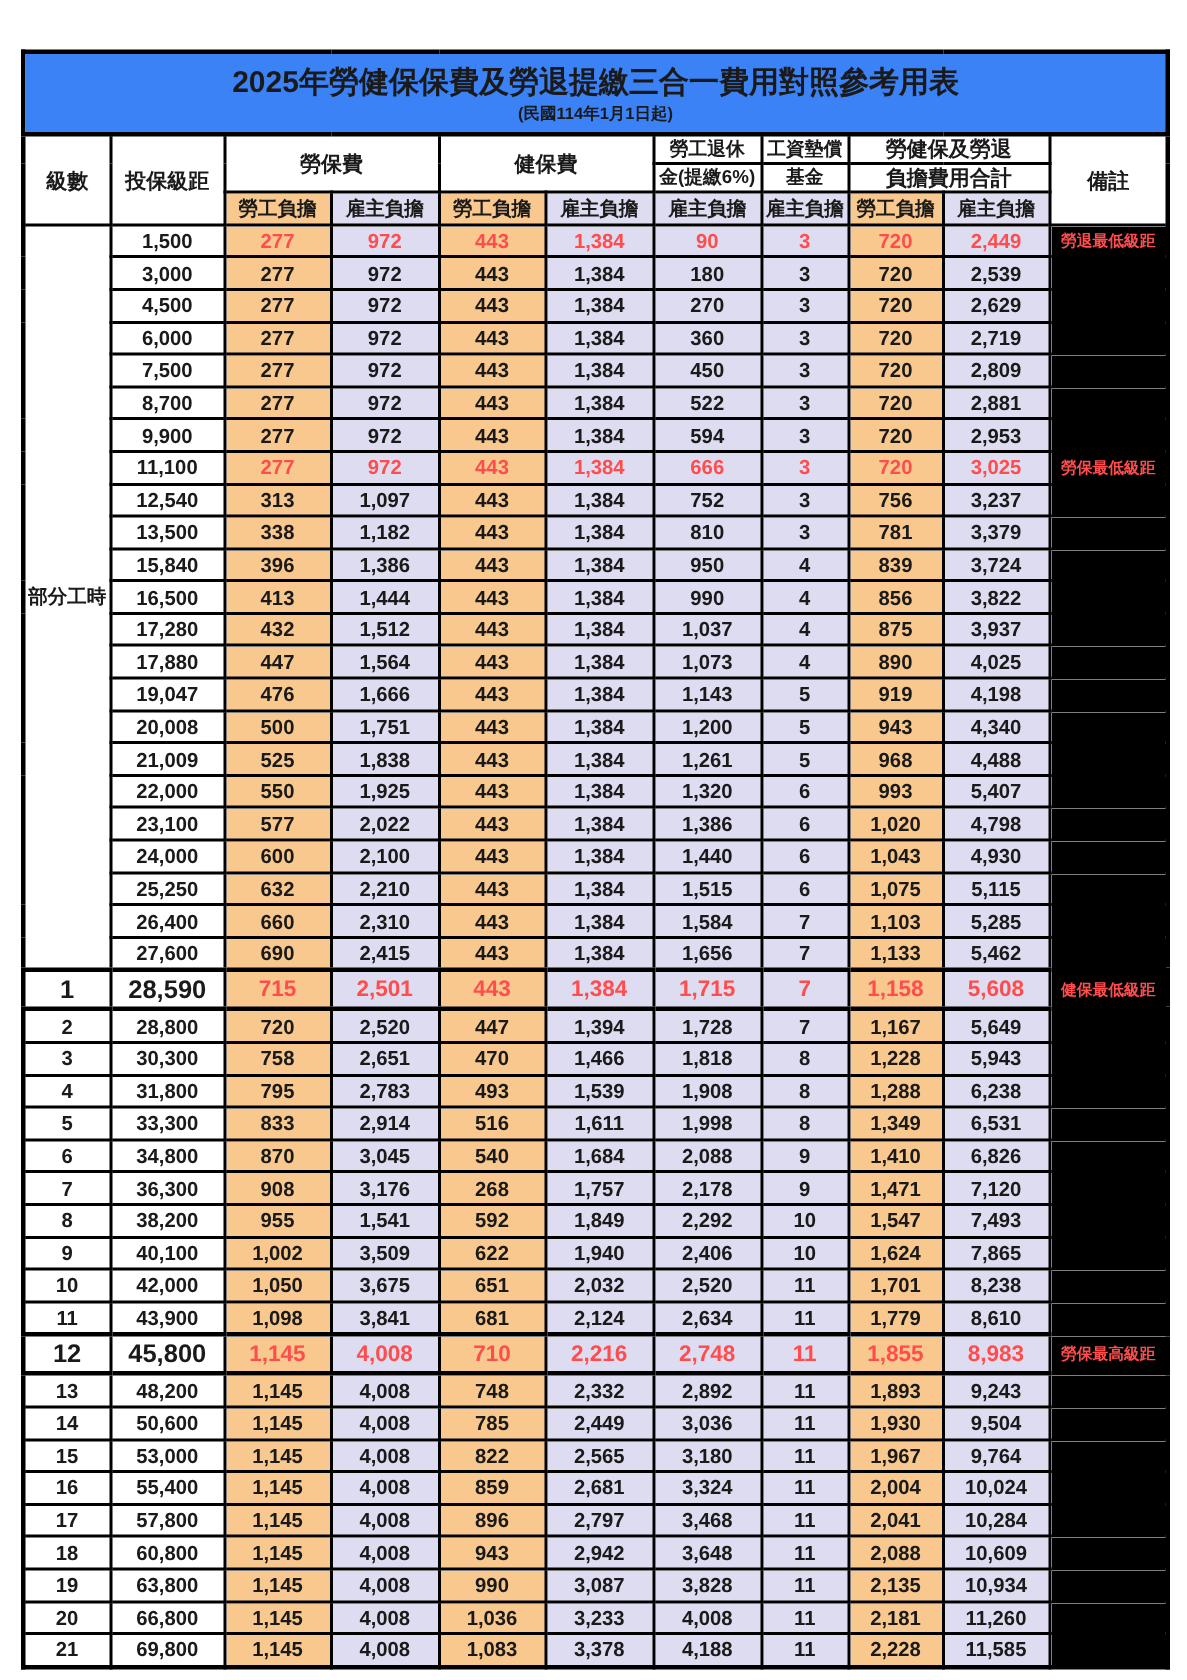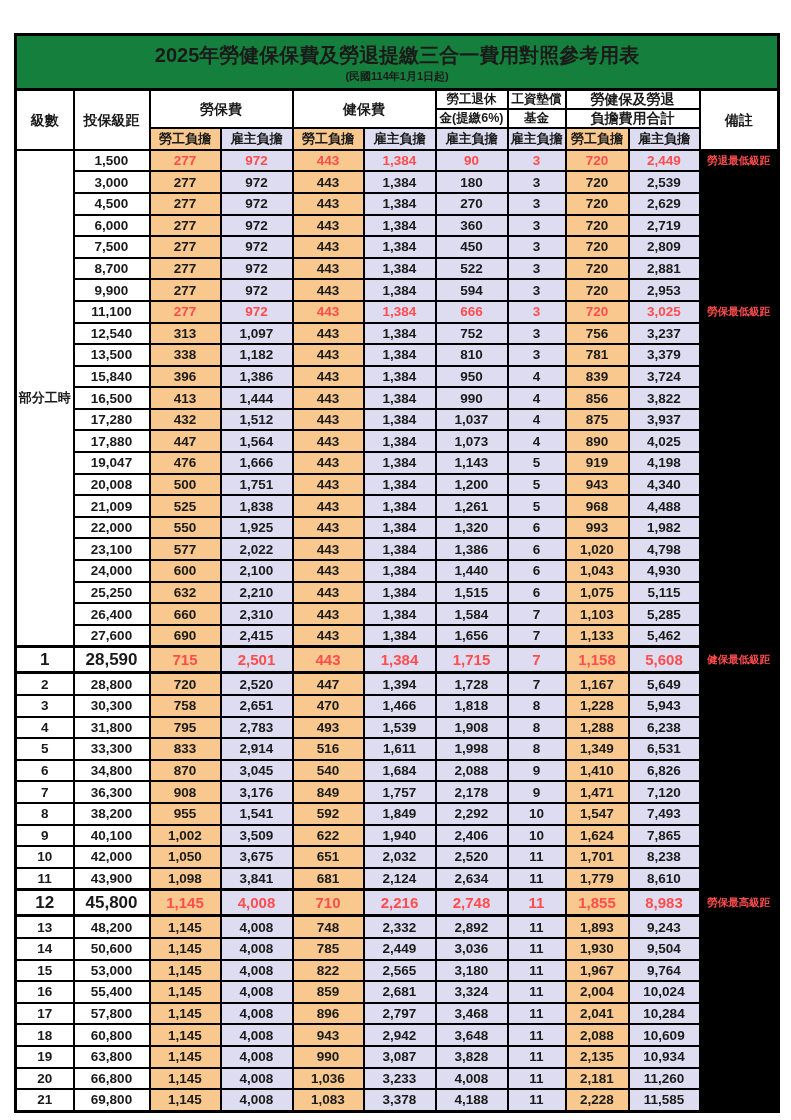--- a/index.html
+++ b/index.html
@@ -2,21 +2,21 @@
 <html><head>
 <meta charset="utf-8">
 <style>
   html,body{margin:0;padding:0;background:#ffffff;}
   .page{position:relative;width:791px;height:1120px;background:#ffffff;
         font-family:"Liberation Sans","DejaVu Sans",sans-serif;color:#1a1a1a;}
   table.ref{position:absolute;left:14px;top:33px;width:763px;border-collapse:collapse;
         table-layout:fixed;border:3px solid #000;}
   td{border:2px solid #000;text-align:center;vertical-align:middle;padding:0;
      overflow:hidden;white-space:nowrap;}
-  .title-cell{border-bottom:3px solid #000;padding:5px 0 4px;background:#15803d;}
+  .title-cell{border-bottom:3px solid #000;padding:5px 0 4px;background:#3b82f6;}
   .t1{font-size:20px;font-weight:bold;line-height:1.45;}
   .t2{font-size:11px;font-weight:bold;line-height:1.25;}
   thead td.h{font-size:14px;font-weight:600;height:17px;line-height:1.15;background:#fff;}
   thead td.h.small{font-size:12.5px;}
   td.sub{height:20px;font-size:13px;font-weight:700;}
   .emp{background:#F8C88E;}
   .er{background:#DEDCF0;}
   tbody td{height:19.6px;font-size:13.5px;font-weight:600;background:#fff;}
   tbody td.emp{background:#F8C88E;}
   tbody td.er{background:#DEDCF0;}
@@ -286,21 +286,21 @@
         </tr>
         <tr>
           <td class="bracket">22,000</td>
           <td class="val emp">550</td>
           <td class="val er">1,925</td>
           <td class="val emp">443</td>
           <td class="val er">1,384</td>
           <td class="val er">1,320</td>
           <td class="val er">6</td>
           <td class="val emp">993</td>
-          <td class="val er">1,982</td>
+          <td class="val er">5,407</td>
           <td class="remark"></td>
         </tr>
         <tr>
           <td class="bracket">23,100</td>
           <td class="val emp">577</td>
           <td class="val er">2,022</td>
           <td class="val emp">443</td>
           <td class="val er">1,384</td>
           <td class="val er">1,386</td>
           <td class="val er">6</td>
@@ -432,21 +432,21 @@
           <td class="val er">9</td>
           <td class="val emp">1,410</td>
           <td class="val er">6,826</td>
           <td class="remark"></td>
         </tr>
         <tr>
           <td class="level">7</td>
           <td class="bracket">36,300</td>
           <td class="val emp">908</td>
           <td class="val er">3,176</td>
-          <td class="val emp">849</td>
+          <td class="val emp">268</td>
           <td class="val er">1,757</td>
           <td class="val er">2,178</td>
           <td class="val er">9</td>
           <td class="val emp">1,471</td>
           <td class="val er">7,120</td>
           <td class="remark"></td>
         </tr>
         <tr>
           <td class="level">8</td>
           <td class="bracket">38,200</td>

